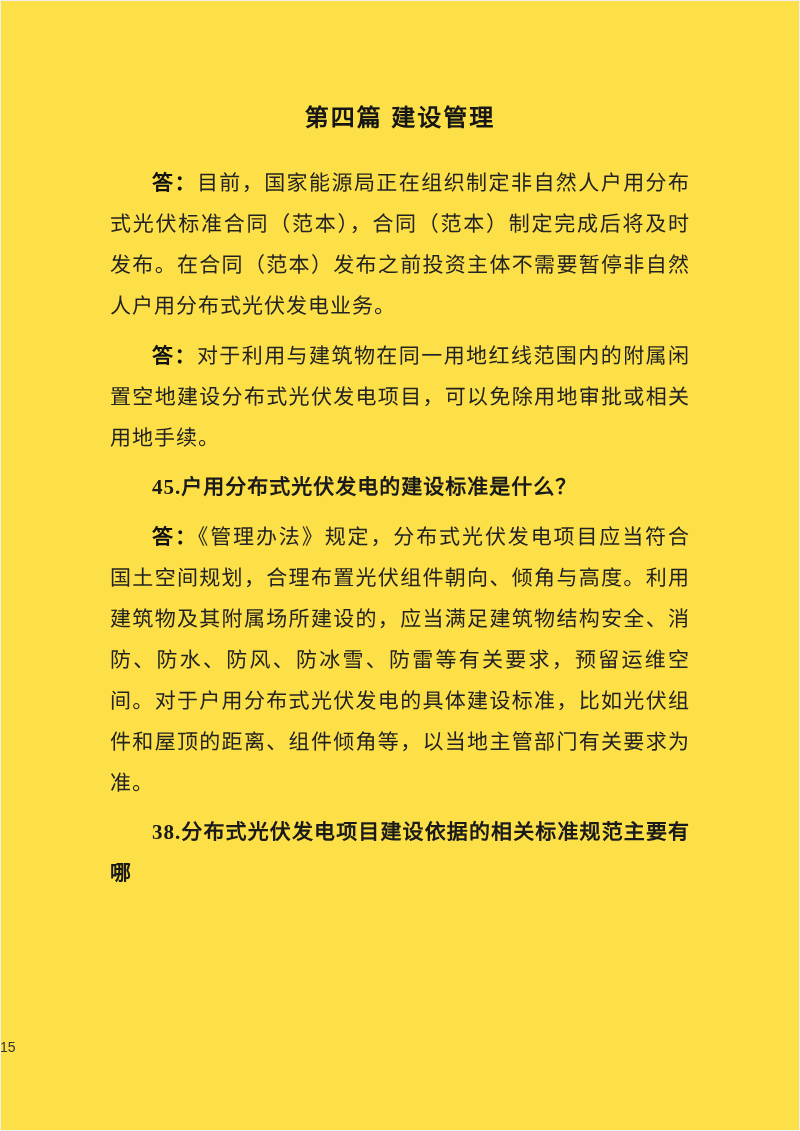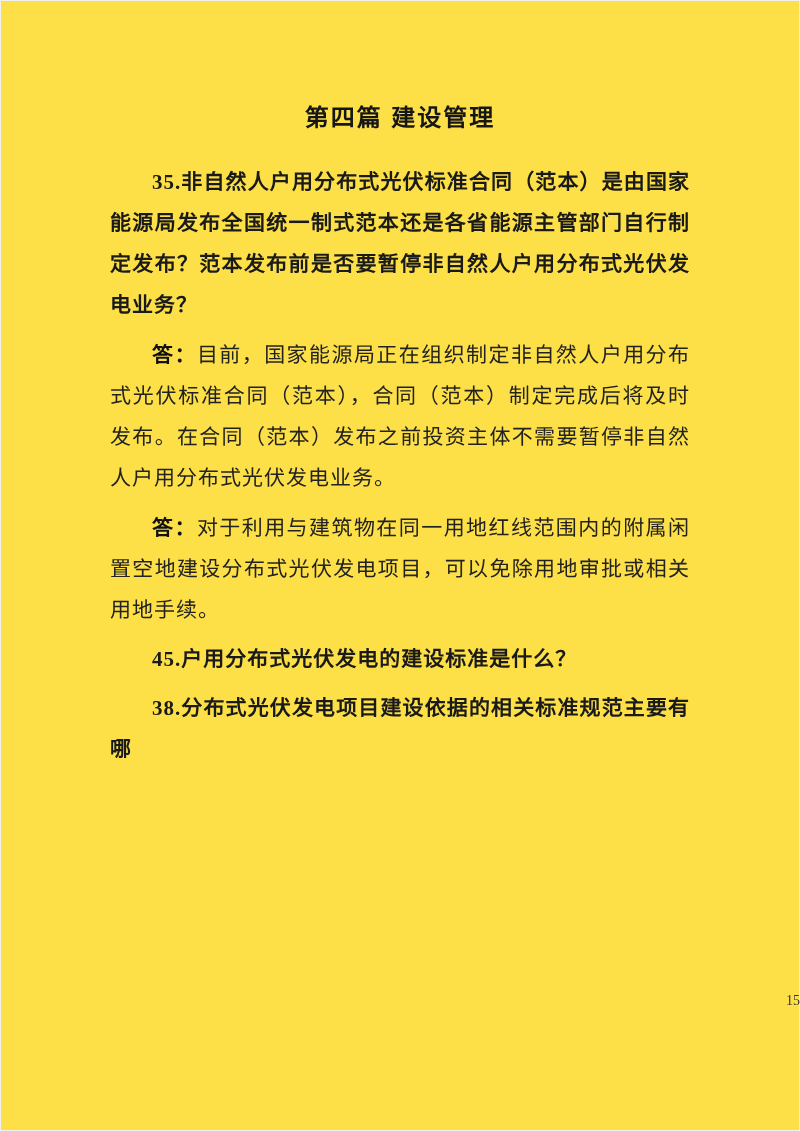--- a/index.html
+++ b/index.html
@@ -48,45 +48,45 @@
     font-weight: 600;
     color: #1a1a1a;
   }
   .answer-label {
     font-family: "Liberation Sans", "DejaVu Sans", sans-serif;
     font-weight: bold;
     color: #111111;
   }
   .page-number {
     position: absolute;
-    top: 993px;
+    top: 1039px;
     left: 0;
     width: 100%;
-    text-align: right;
-    font-family: Liberation Serif, serif;
+    text-align: left;
+    font-family: Liberation Sans, sans-serif;
     font-size: 14px;
     color: #333333;
   }
 </style>
 </head>
 <body>
 
 <div class="page">
   <div class="content">
 
     <h1 class="doc-title">第四篇 建设管理</h1>
 
-    <p class="para question">35.非自然人户用分布式光伏标准合同（范本）是由国家能源局发布全国统一制式范本还是各省能源主管部门自行制定发布？范本发布前是否要暂停非自然人户用分布式光伏发电业务？</p>
 
     <p class="para answer"><span class="answer-label">答：</span><span>目前，国家能源局正在组织制定非自然人户用分布式光伏标准合同（范本），合同（范本）制定完成后将及时发布。在合同（范本）发布之前投资主体不需要暂停非自然人户用分布式光伏发电业务。</span></p>
 
 
     <p class="para answer"><span class="answer-label">答：</span><span>对于利用与建筑物在同一用地红线范围内的附属闲置空地建设分布式光伏发电项目，可以免除用地审批或相关用地手续。</span></p>
 
     <p class="para question">45.户用分布式光伏发电的建设标准是什么？</p>
 
+    <p class="para answer"><span class="answer-label">答：</span><span>《管理办法》规定，分布式光伏发电项目应当符合国土空间规划，合理布置光伏组件朝向、倾角与高度。利用建筑物及其附属场所建设的，应当满足建筑物结构安全、消防、防水、防风、防冰雪、防雷等有关要求，预留运维空间。对于户用分布式光伏发电的具体建设标准，比如光伏组件和屋顶的距离、组件倾角等，以当地主管部门有关要求为准。</span></p>
 
     <p class="para question">38.分布式光伏发电项目建设依据的相关标准规范主要有哪</p>
 
   </div>
 
   <div class="page-number">15</div>
 </div>
 
 </body></html>

